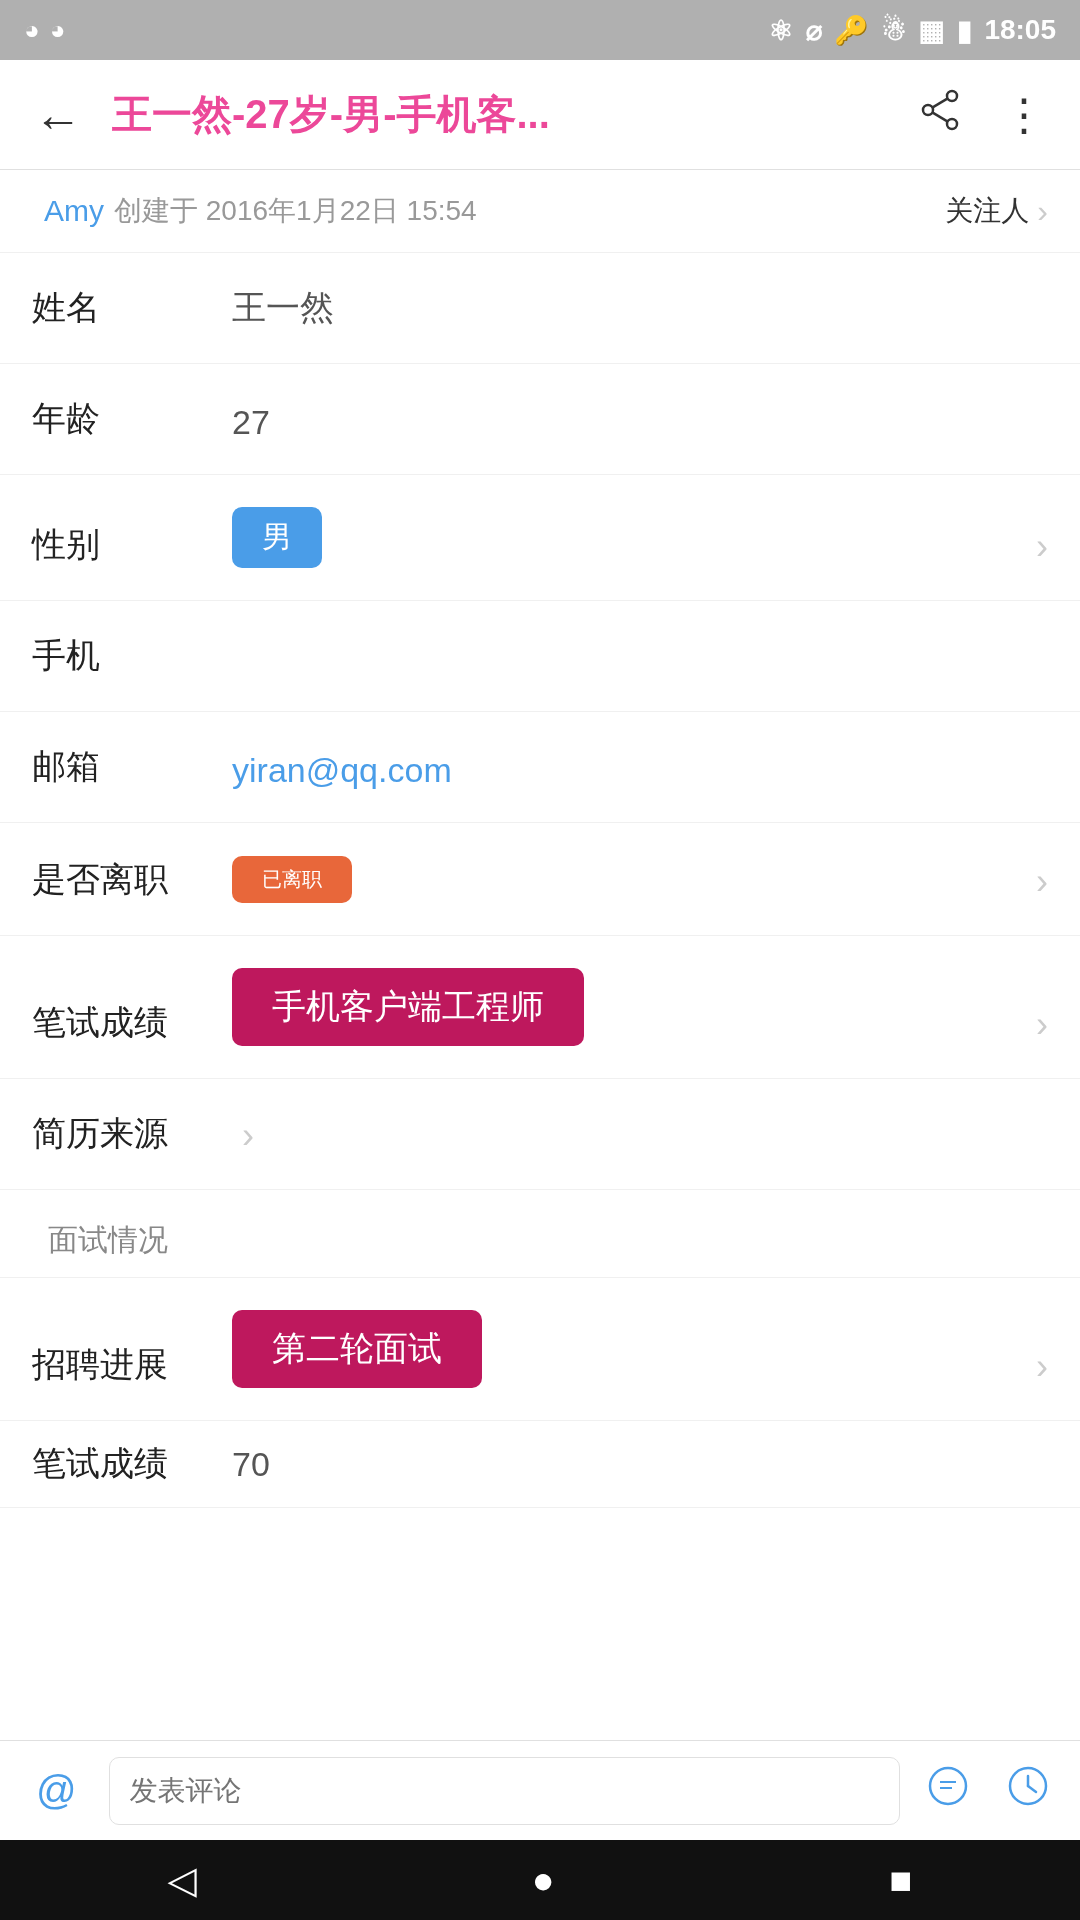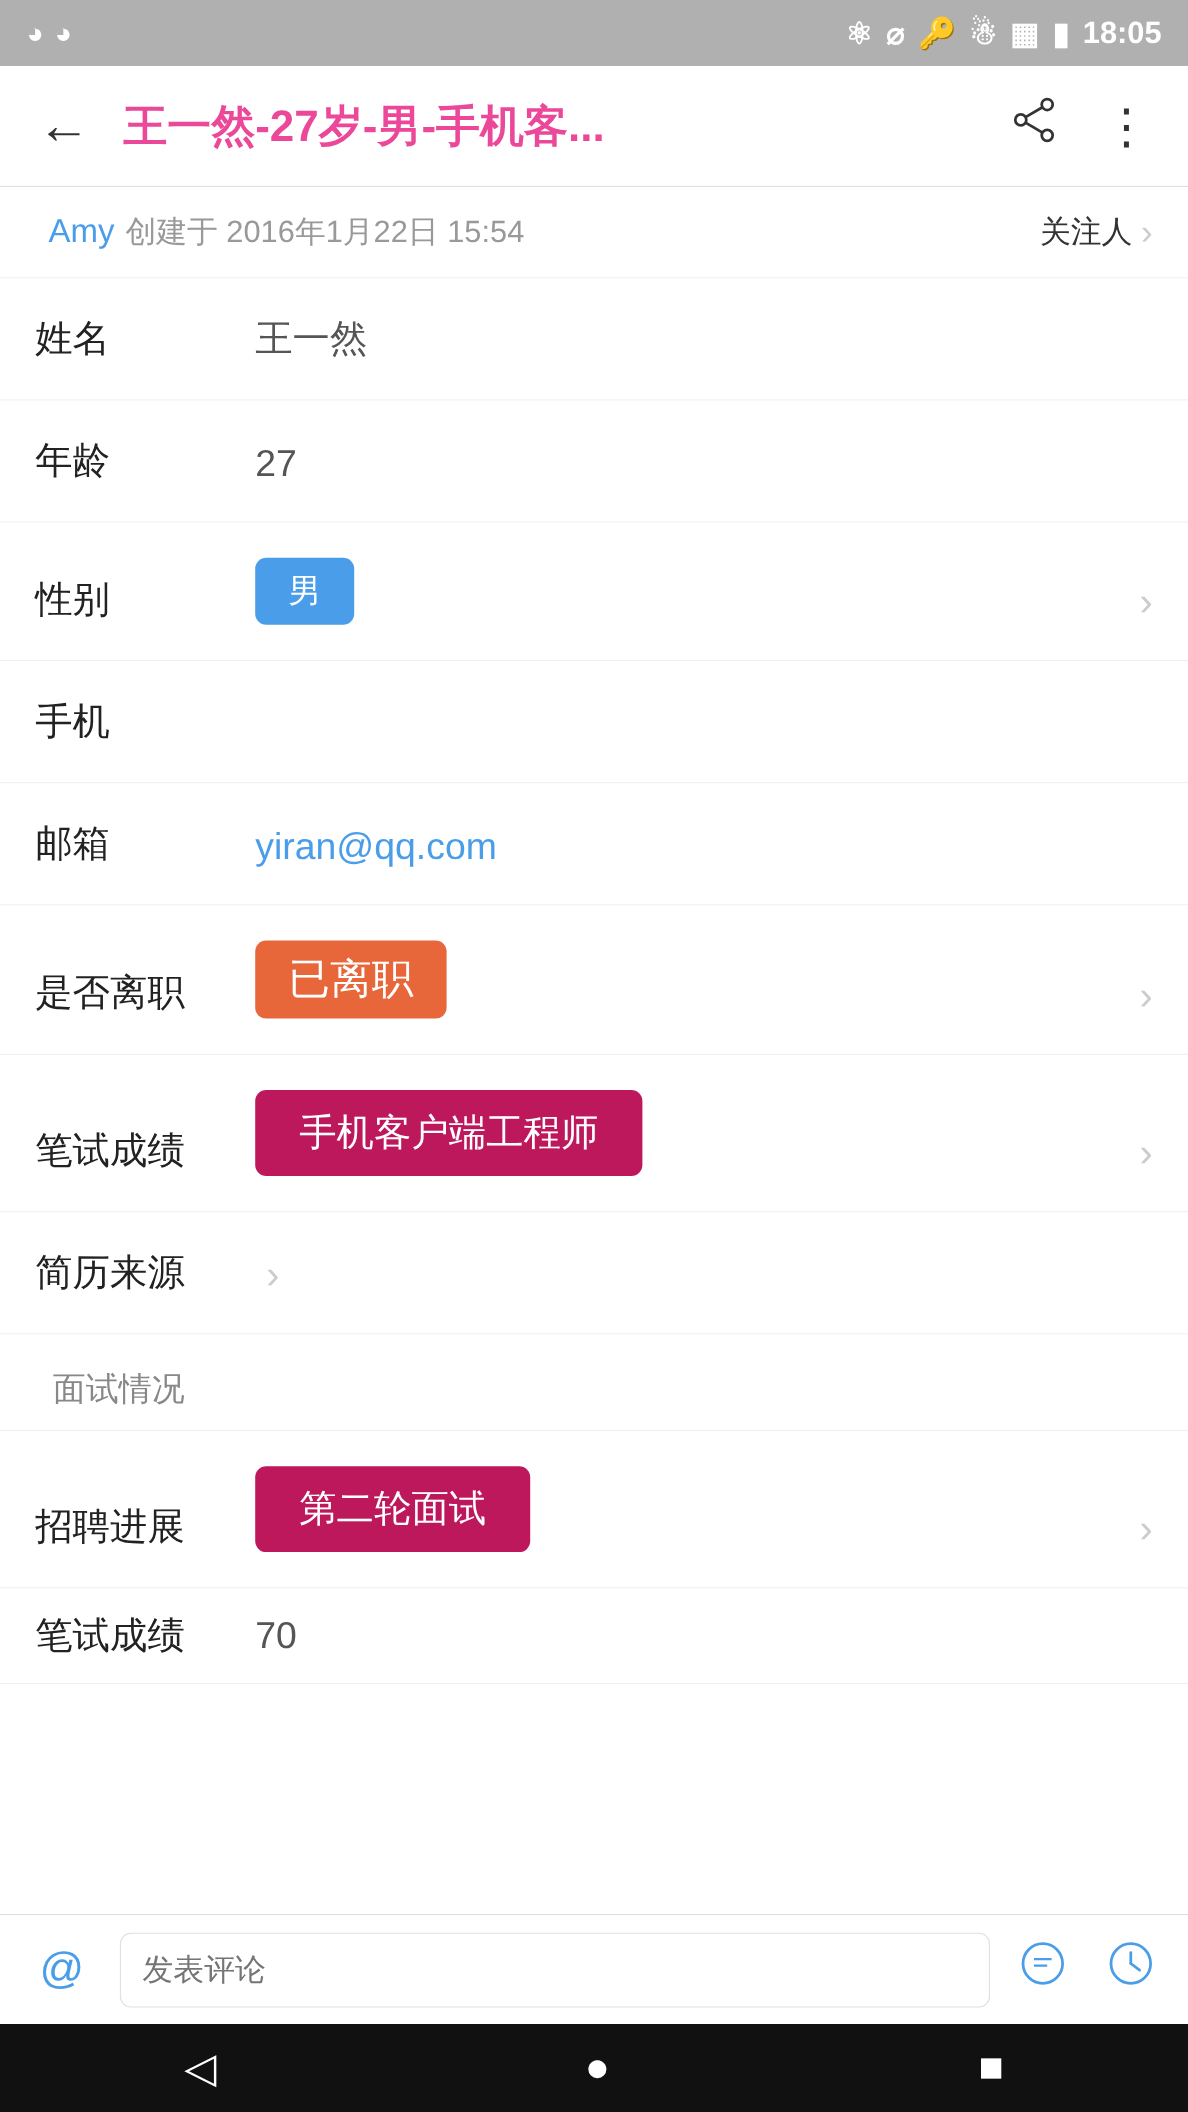--- a/index.html
+++ b/index.html
@@ -103,21 +103,21 @@
       border-radius: 10px;
       padding: 10px 30px;
       font-size: 30px;
     }
     .tag-orange {
       display: inline-block;
       background: #e8673a;
       color: #fff;
       border-radius: 10px;
       padding: 10px 30px;
-      font-size: 38px;
+      font-size: 20px;
     }
     .tag-blue-wide {
       display: inline-block;
       background: #be185d;
       color: #fff;
       border-radius: 10px;
       padding: 16px 40px;
       font-size: 34px;
     }
     .email-link { color: #4a9de8; font-size: 34px; }

